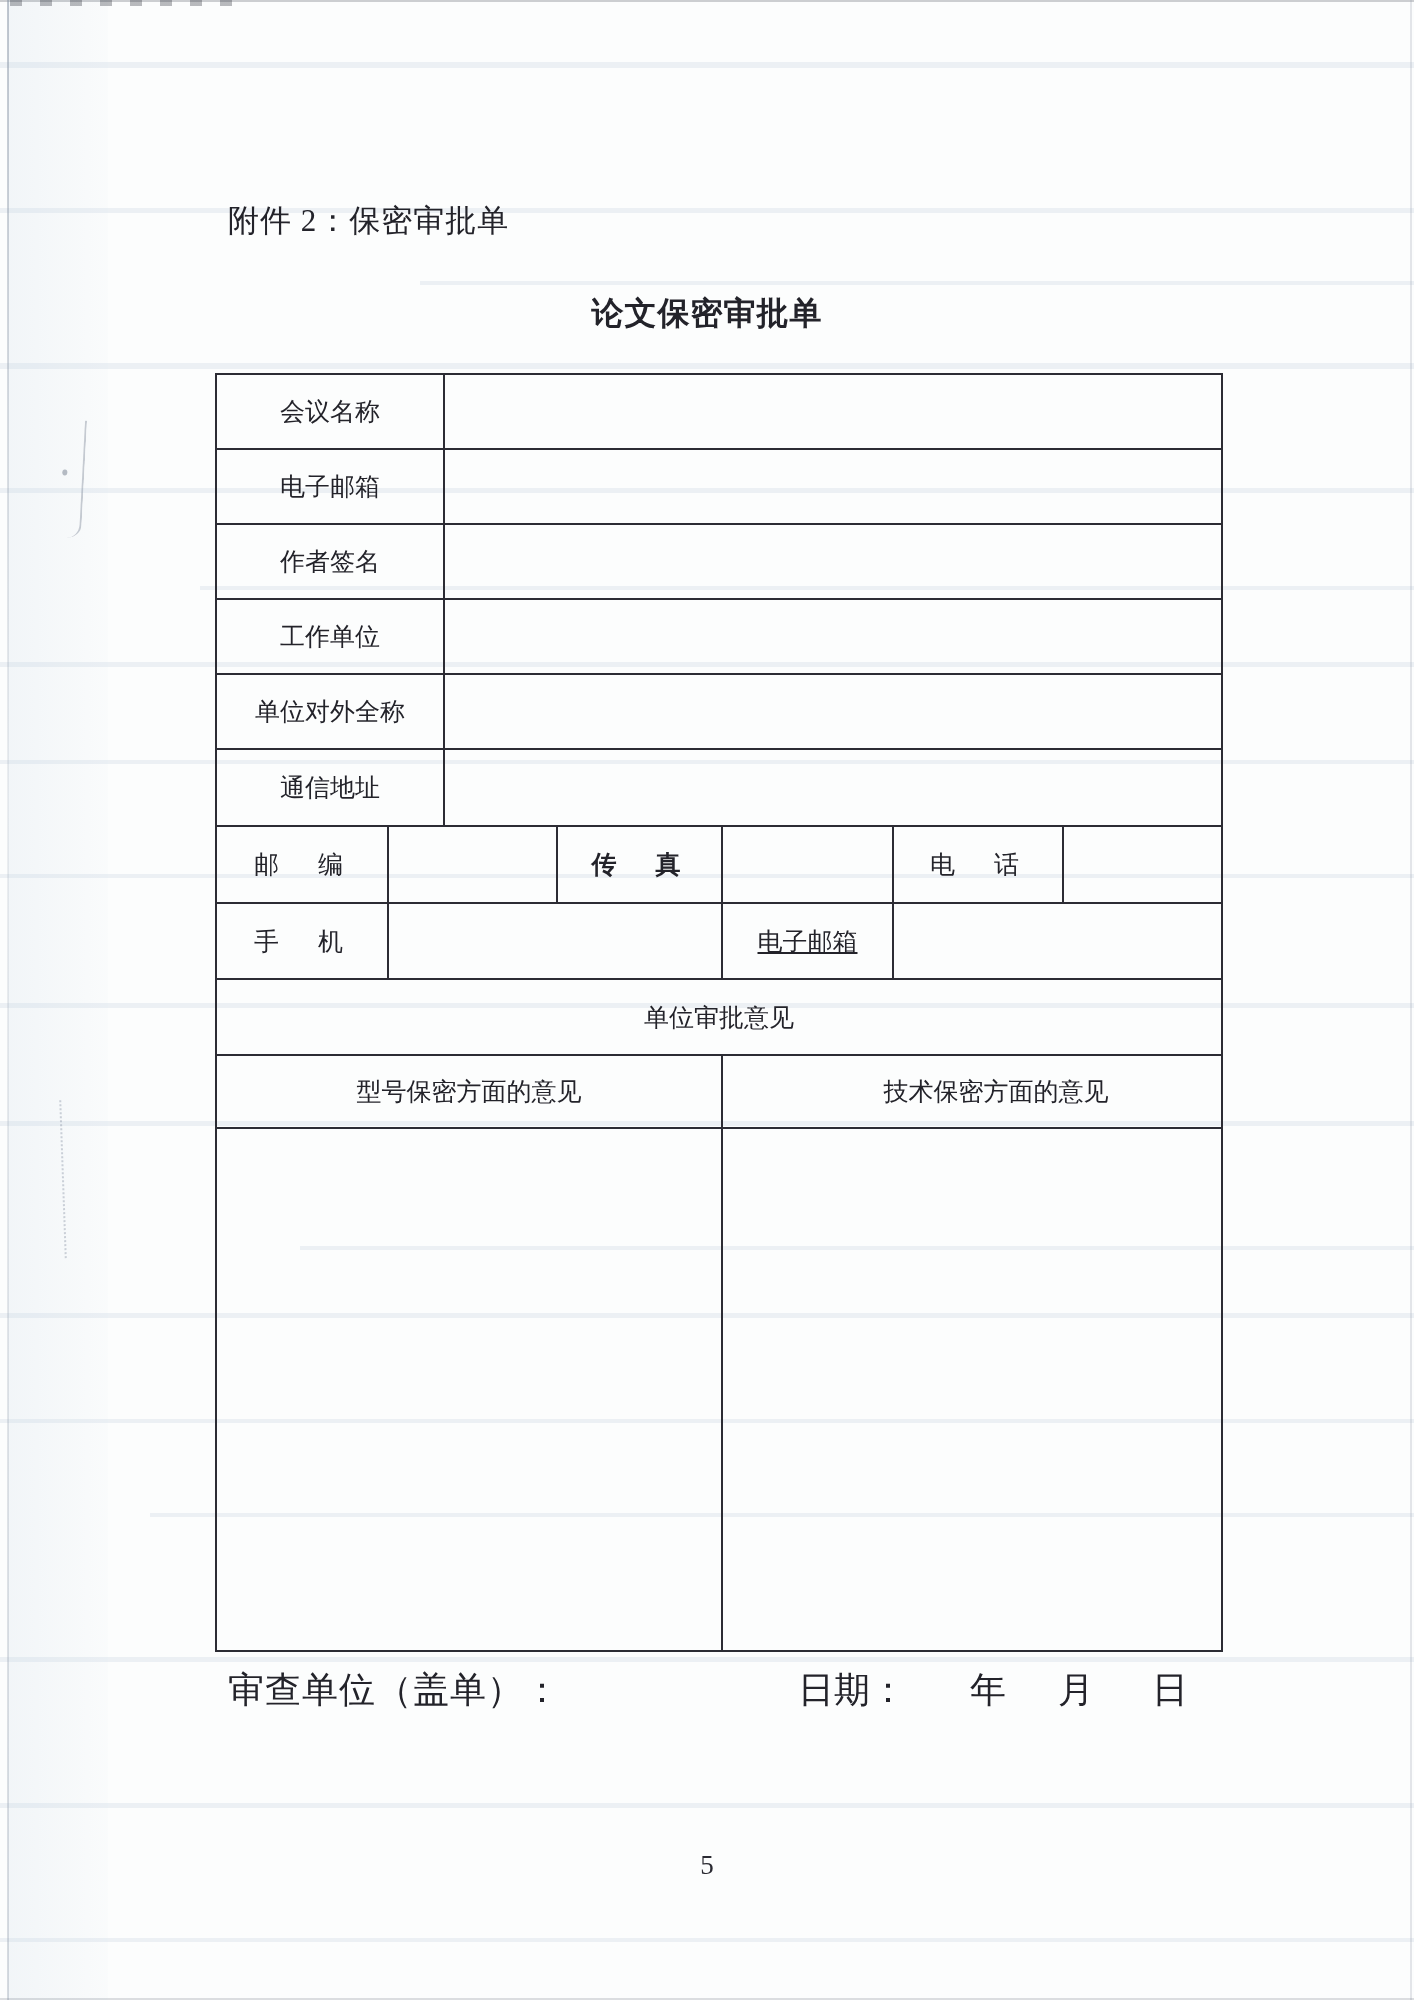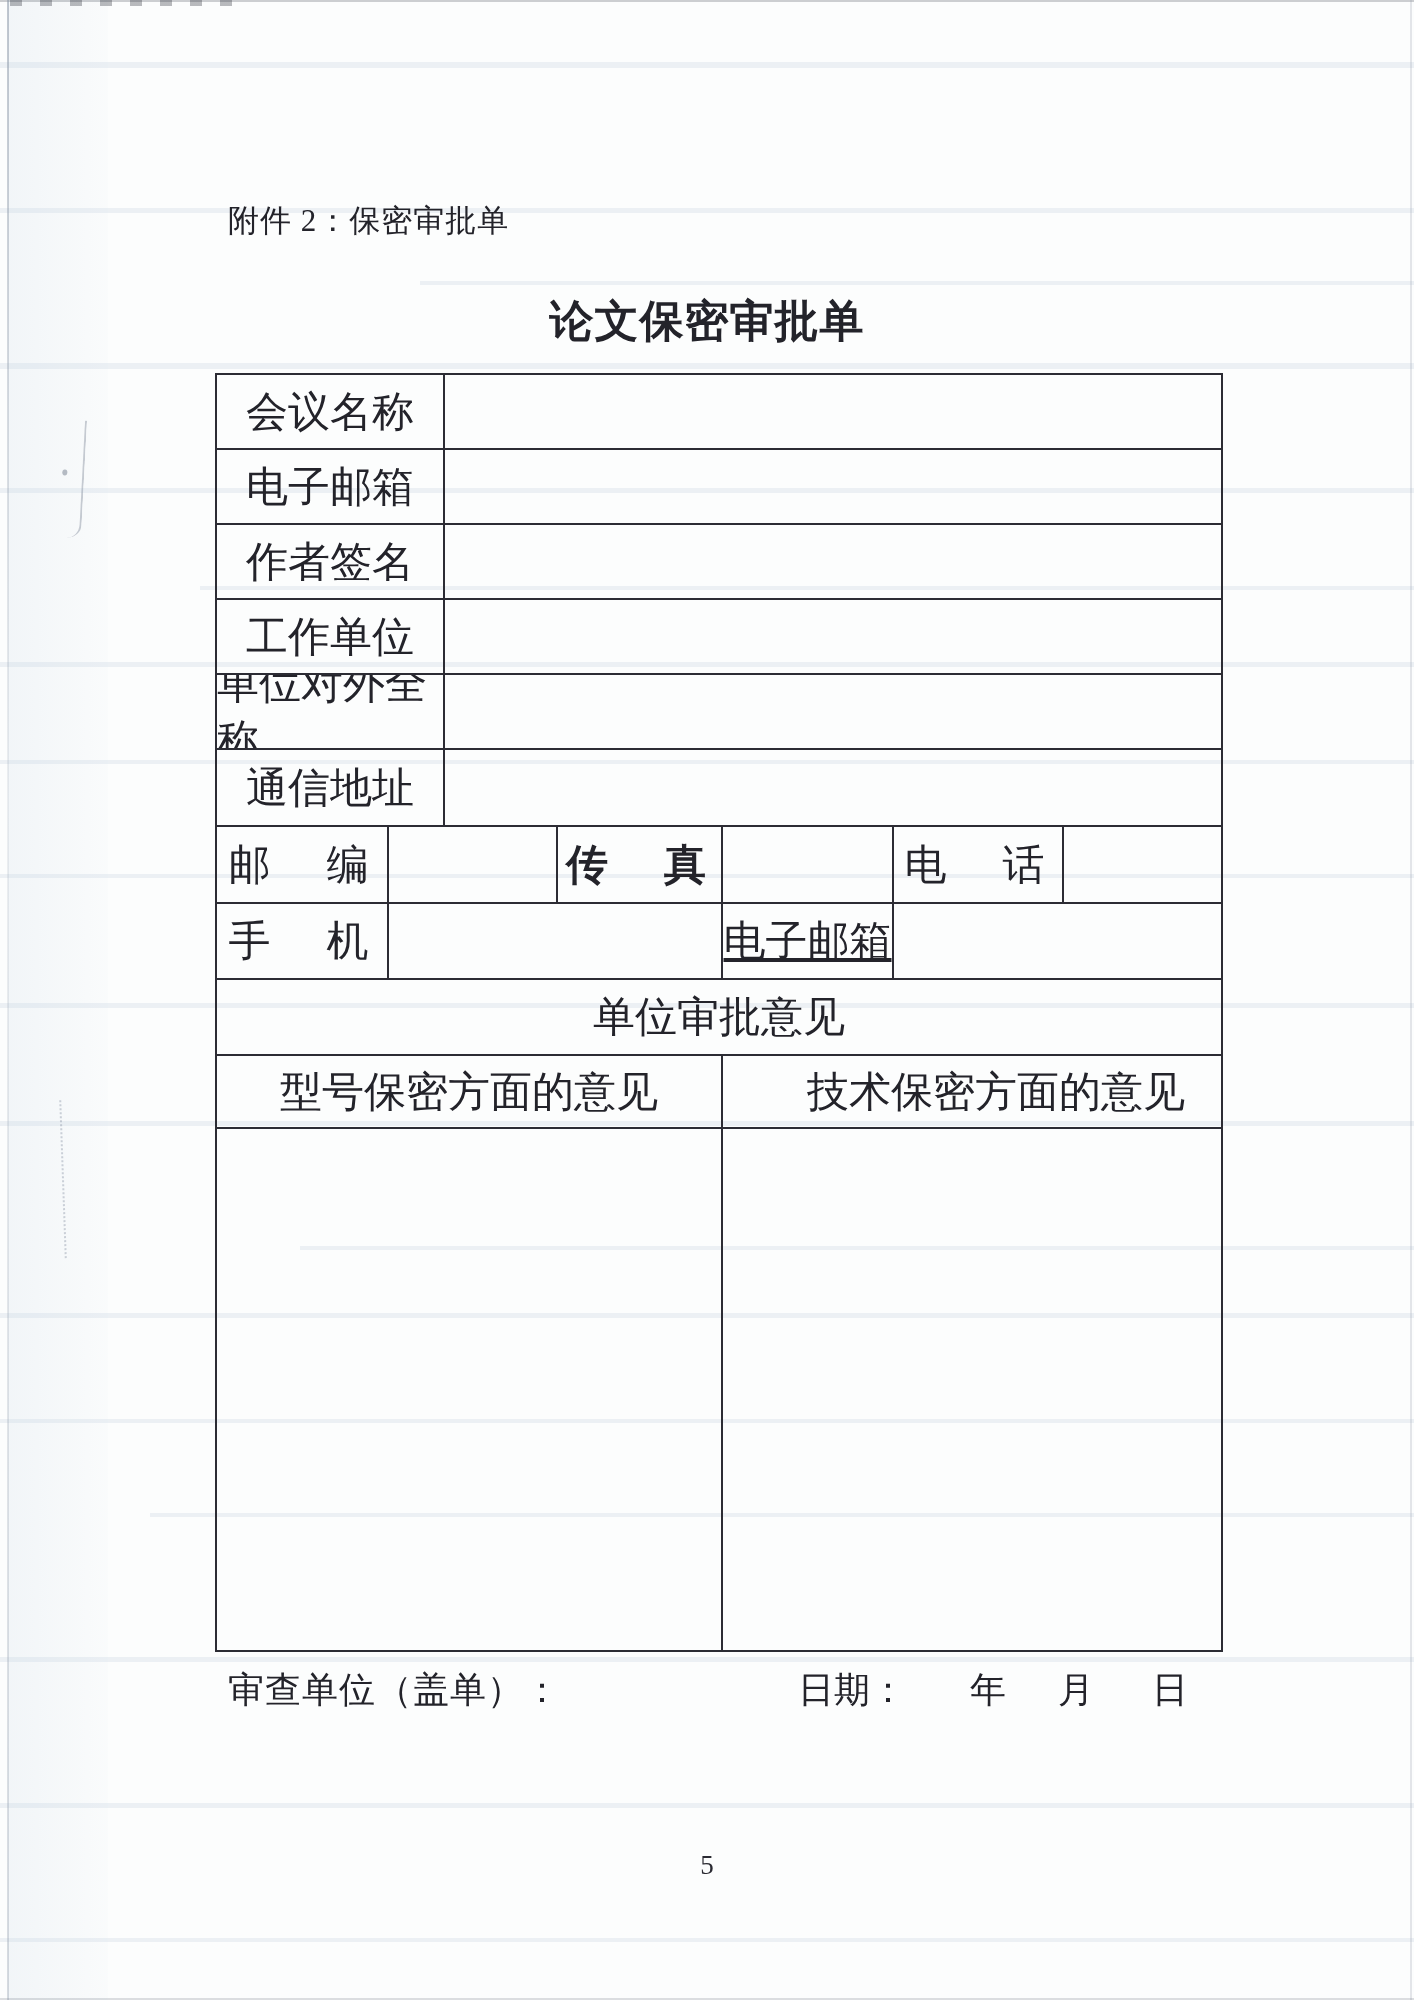--- a/index.html
+++ b/index.html
@@ -33,29 +33,29 @@
   .s16{top:1657px;height:5px;} .s17{top:1803px;height:5px;} .s18{top:1938px;height:4px;}
   .pencil1 { position:absolute; left:66px; top:420px; width:16px; height:118px;
     border-right:2px solid rgba(120,130,148,.40); border-radius:0 0 14px 2px; transform:rotate(3deg); }
   .pencil1:before { content:""; position:absolute; left:-4px; top:50px; width:5px; height:6px;
     border-radius:50%; background:rgba(100,110,128,.45); }
   .pencil2 { position:absolute; left:62px; top:1100px; width:10px; height:158px;
     border-left:2px dotted rgba(130,140,158,.38); transform:rotate(-2deg); }
   
   .attachment { position:absolute; left:228px; top:200px; font-size:31px; letter-spacing:1px; }
   .doc-title { position:absolute; left:0; right:0; top:292px; text-align:center;
-    font-size:44px; font-weight:700; letter-spacing:1px; }
+    font-size:32px; font-weight:700; letter-spacing:1px; }
   
   .form { position:absolute; left:215px; top:373px; width:1008px;
     border:2px solid #2c2c34; box-sizing:border-box; background:transparent; }
   .row { display:flex; border-bottom:2px solid #2c2c34; box-sizing:border-box; }
   .row:last-child { border-bottom:none; }
   .cell { box-sizing:border-box; border-right:2px solid #2c2c34;
     display:flex; align-items:center; justify-content:center;
-    font-size:42px; overflow:hidden; }
+    font-size:25px; overflow:hidden; }
   .cell:last-child { border-right:none; }
   .grow { flex:1 1 auto;text-align:right; }
   .h75{height:75px;} .h77{height:77px;} .h76{height:76px;} .h73{height:73px;gap:48px;} .hbig{height:521px;}
   .w228{width:228px; flex:0 0 228px;} .w172{width:172px; flex:0 0 172px;}
   .w169{width:169px; flex:0 0 169px;} .w165{width:165px; flex:0 0 165px;font-weight:bold;}
   .w171{width:171px; flex:0 0 171px;text-decoration:underline;} .w170{width:170px; flex:0 0 170px;}
   .w334{width:334px; flex:0 0 334px;} .w506{width:506px; flex:0 0 506px;}
   .spread { letter-spacing:7px; }
   .tallcell { align-items:flex-start; }
   

